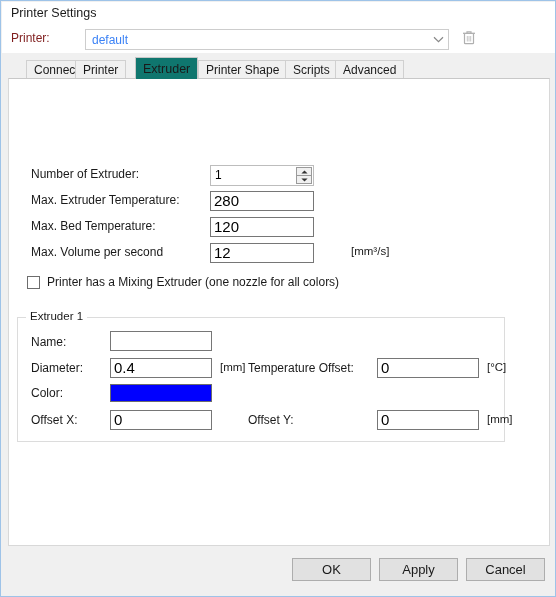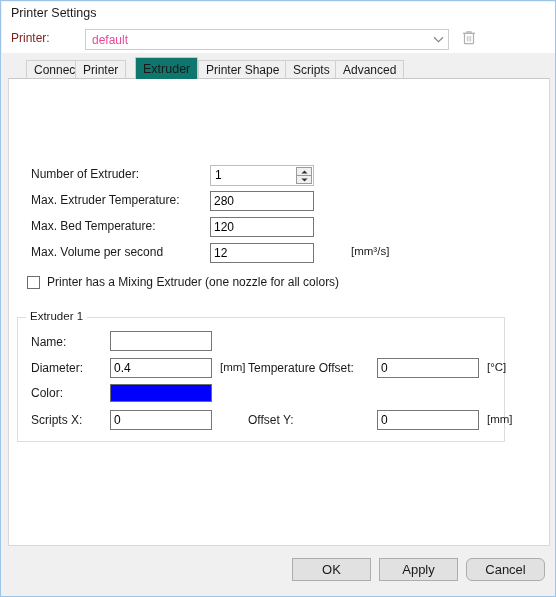--- a/index.html
+++ b/index.html
@@ -50,21 +50,21 @@
     width: 364px; height: 21px;
     background: #ffffff;
     border: 1px solid #cdcdcd;
     display: flex;
     align-items: center;
   }
   #printer-combo-value {
     flex: 1;
     padding-left: 6px;
     font-size: 12px;
-    color: #ec4899;
+    color: #3b82f6;
     white-space: nowrap;
     overflow: hidden;
   }
   #printer-combo-arrow {
     width: 20px;
     display: flex;
     align-items: center;
     justify-content: center;
   }
   #printer-combo-arrow svg { display: block; }
@@ -118,21 +118,21 @@
   .field-label {
     position: absolute;
     font-size: 12px;
     color: #1a1a1a;
     white-space: nowrap;
   }
   .txt {
     position: absolute;
     background: #ffffff;
     border: 1px solid #767676;
-    font-size: 12px;
+    font-size: 15px;
     color: #000000;
     padding: 0 0 0 3px;
     line-height: 18px;
     height: 20px;
     white-space: nowrap;
     overflow: hidden;
     font-family: "Liberation Sans", sans-serif;
   }
   .unit {
     position: absolute;
@@ -320,27 +320,27 @@
     <div class="field-label" style="left:22px; top:282px;">Diameter:</div>
     <div class="txt" style="left:101px; top:279px; width:102px;">0.4</div>
     <div class="unit" style="left:211px; top:282px;">[mm]</div>
     <div class="field-label" style="left:239px; top:282px;">Temperature Offset:</div>
     <div class="txt" style="left:368px; top:279px; width:102px;">0</div>
     <div class="unit" style="left:478px; top:282px;">[°C]</div>
 
     <div class="field-label" style="left:22px; top:307px;">Color:</div>
     <div id="color-swatch" style="background: rgb(0, 0, 255);"></div>
 
-    <div class="field-label" style="left:22px; top:334px;">Scripts X:</div>
+    <div class="field-label" style="left:22px; top:334px;">Offset X:</div>
     <div class="txt" style="left:101px; top:331px; width:102px;">0</div>
     <div class="field-label" style="left:239px; top:334px;">Offset Y:</div>
     <div class="txt" style="left:368px; top:331px; width:102px;">0</div>
     <div class="unit" style="left:478px; top:334px;">[mm]</div>
 
   </div>
 
   <div id="footer">
     <div class="dlg-btn" style="left:290px;">OK</div>
     <div class="dlg-btn" style="left:377px;">Apply</div>
-    <div class="dlg-btn" style="left:464px;border-radius:6px;">Cancel</div>
+    <div class="dlg-btn" style="left:464px;">Cancel</div>
   </div>
 
 </div>
 
 </body></html>

